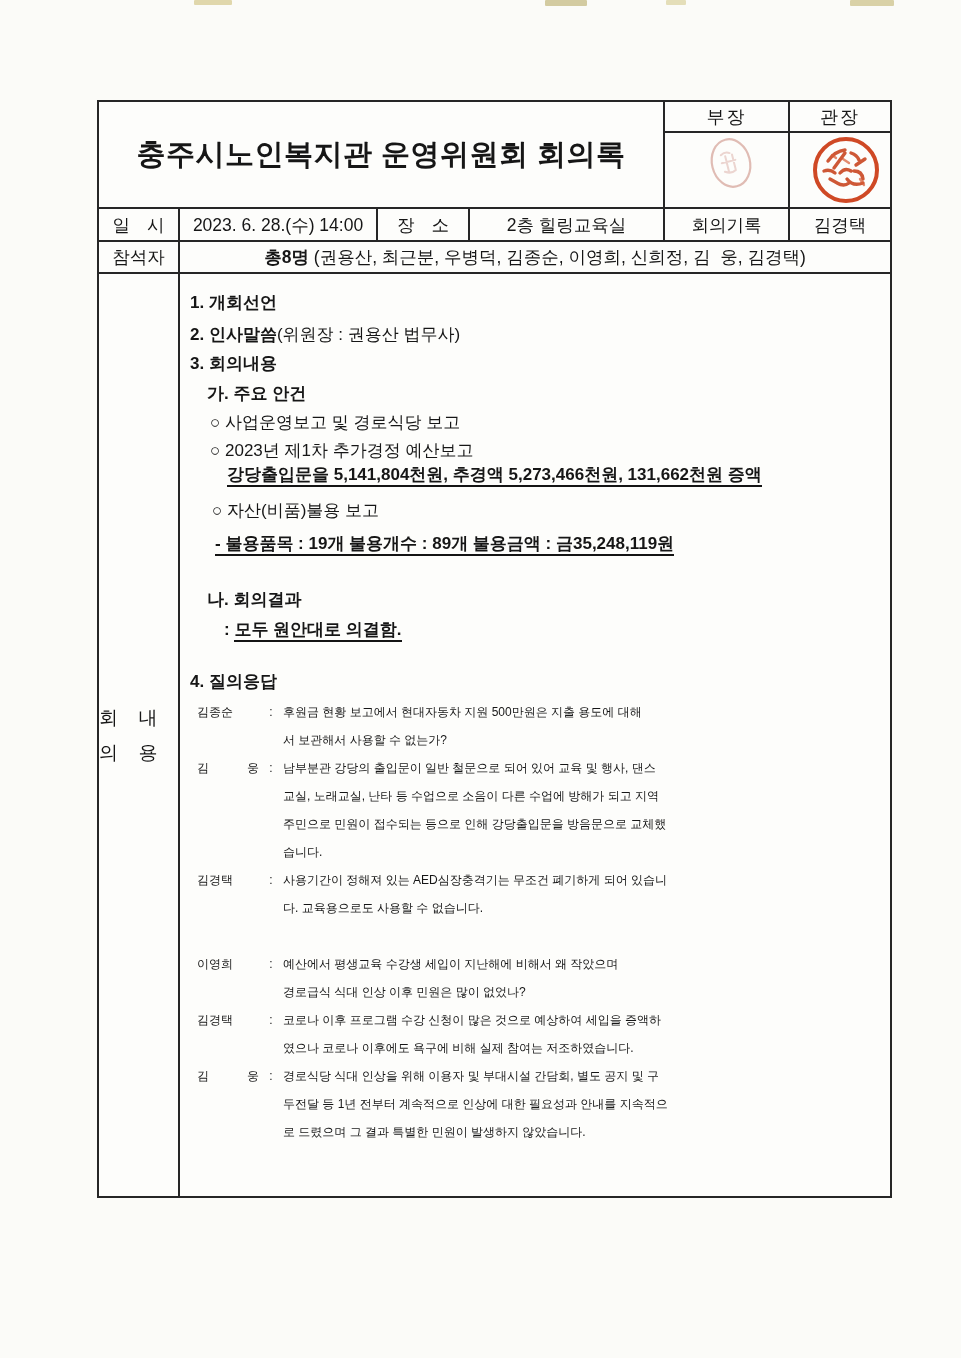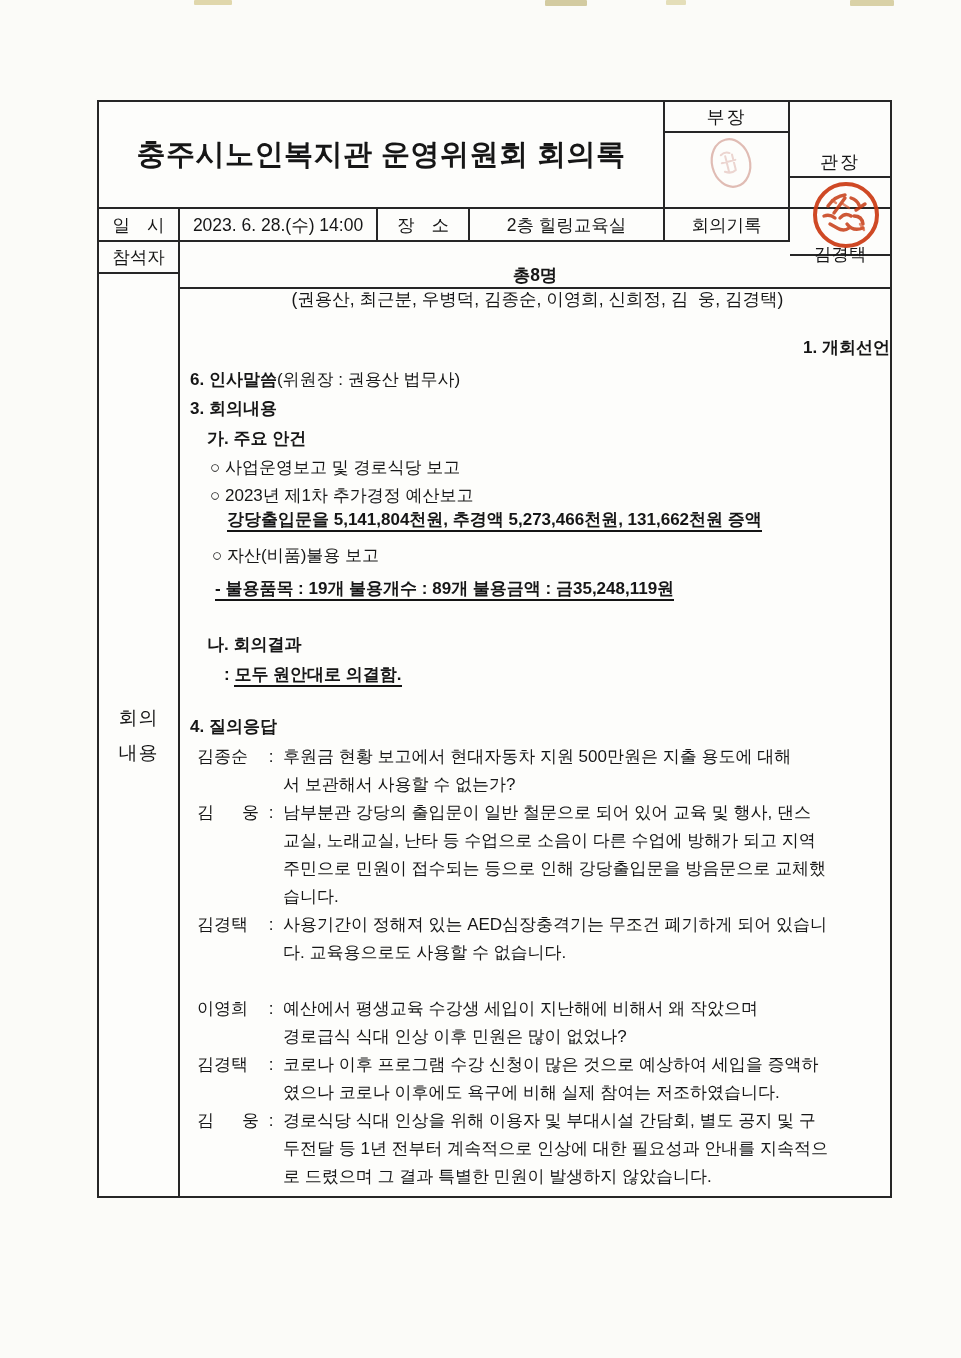--- a/index.html
+++ b/index.html
@@ -24,21 +24,21 @@
     position: absolute;
     left: 97px; top: 100px;
     width: 795px; height: 1098px;
     border: 2px solid #262626;
     display: grid;
     grid-template-columns: 81px 198px 92px 195px 125px 1fr;
     grid-template-rows: 107px 33px 32px 1fr;
     background: #fdfdfb;
   }
   .cell { border-right: 2px solid #262626; border-bottom: 2px solid #262626; }
-  .cell.no-r { border-right: none; margin-top: 45px; }
+  .cell.no-r { border-right: none; }
   .cell.no-b { border-bottom: none; }
 
   .title-cell {
     grid-column: 1 / 5;
     display: flex; align-items: center; justify-content: center;
   }
   .doc-title {
     font-size: 29px; font-weight: 700; letter-spacing: 0.5px;
     white-space: nowrap;
   }
@@ -54,37 +54,37 @@
   .stamp-gwanjang { left: 20px; top: 2px; }
 
   .info-cell {
     display: flex; align-items: center; justify-content: center;
     font-size: 17.5px; white-space: pre;
   }
   .label-spread {
     display: inline-block; width: 52px;
     text-align: justify; text-align-last: justify;
   }
-  .attendees-cell { grid-column: 2 / 7; flex-direction: column; }
+  .attendees-cell { grid-column: 2 / 7; }
   .attendees-count { font-weight: 700; }
 
   .content-label-cell {
-    display: flex; flex-direction: column;
+    display: flex; flex-direction: row;
     align-items: center; justify-content: center;
     font-size: 19px; line-height: 35px; letter-spacing: 1px;
   }
   .content-cell {
     grid-column: 2 / 7;
     padding: 15px 0 0 0;
     overflow: hidden;
   }
   .agenda-line { font-size: 17px; line-height: 28px; white-space: pre-wrap; }
   .agenda-line .b { font-weight: 700; }
   .agenda-line .u { border-bottom: 2px solid #141414; padding-bottom: 1px; }
-  .qa-row { display: flex; font-size: 17px; line-height: 28px; padding-left: 17px; }
+  .qa-row { display: flex; font-size: 12px; line-height: 28px; padding-left: 17px; }
   .qa-row.qa-gap { margin-top: 28px; }
   .qa-speaker { flex: none; width: 62px; text-align: justify; text-align-last: justify; }
   .qa-colon { flex: none; width: 24px; text-align: center; }
   .qa-text { flex: 1; padding-right: 24px; }
   .qa-line { white-space: pre-wrap; }
 </style>
 </head>
 <body>
 
 <div class="page">
@@ -148,22 +148,22 @@
     </div>
     <div class="cell info-cell attendees-cell no-r">
       <span class="attendees-count">총8명</span><span> (권용산, 최근분, 우병덕, 김종순, 이영희, 신희정, 김  웅, 김경택)</span>
     </div>
 
     <div class="cell content-label-cell no-b">
       <div>회의</div>
       <div>내용</div>
     </div>
     <div class="cell content-cell no-r no-b" id="content-body">
-        <div class="agenda-line" style="margin-top: 0px; padding-left: 10px; text-align: right;"><span class="b">1. 개회선언</span></div>
-        <div class="agenda-line" style="margin-top: 4px; padding-left: 10px;"><span class="b">6. 인사말씀</span><span>(위원장 : 권용산 법무사)</span></div>
+        <div class="agenda-line" style="margin-top: 0px; padding-left: 10px;"><span class="b">1. 개회선언</span></div>
+        <div class="agenda-line" style="margin-top: 4px; padding-left: 10px;"><span class="b">2. 인사말씀</span><span>(위원장 : 권용산 법무사)</span></div>
         <div class="agenda-line" style="margin-top: 1px; padding-left: 10px;"><span class="b">3. 회의내용</span></div>
         <div class="agenda-line" style="margin-top: 2px; padding-left: 27px;"><span class="b">가. 주요 안건</span></div>
         <div class="agenda-line" style="margin-top: 1px; padding-left: 30px;"><span>○ 사업운영보고 및 경로식당 보고</span></div>
         <div class="agenda-line" style="margin-top: 0px; padding-left: 30px;"><span>○ 2023년 제1차 추가경정 예산보고</span></div>
         <div class="agenda-line" style="margin-top: -4px; padding-left: 47px;"><span class="b u">강당출입문을 5,141,804천원, 추경액 5,273,466천원, 131,662천원 증액</span></div>
         <div class="agenda-line" style="margin-top: 8px; padding-left: 32px;"><span>○ 자산(비품)불용 보고</span></div>
         <div class="agenda-line" style="margin-top: 5px; padding-left: 35px;"><span class="b u">- 불용품목 : 19개 불용개수 : 89개 불용금액 : 금35,248,119원</span></div>
         <div class="agenda-line" style="margin-top: 28px; padding-left: 27px;"><span class="b">나. 회의결과</span></div>
         <div class="agenda-line" style="margin-top: 2px; padding-left: 44px;"><span class="b">: </span><span class="b u">모두 원안대로 의결함.</span></div>
         <div class="agenda-line" style="margin-top: 24px; padding-left: 10px;"><span class="b">4. 질의응답</span></div>

